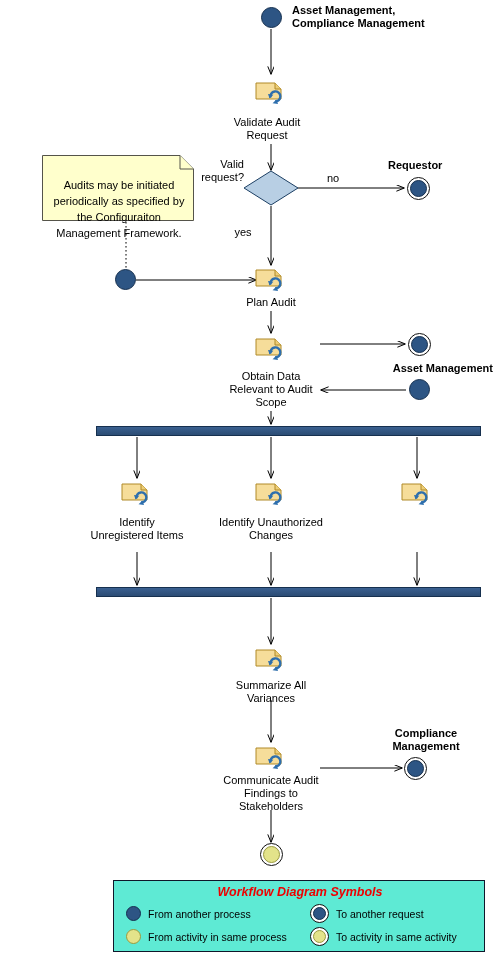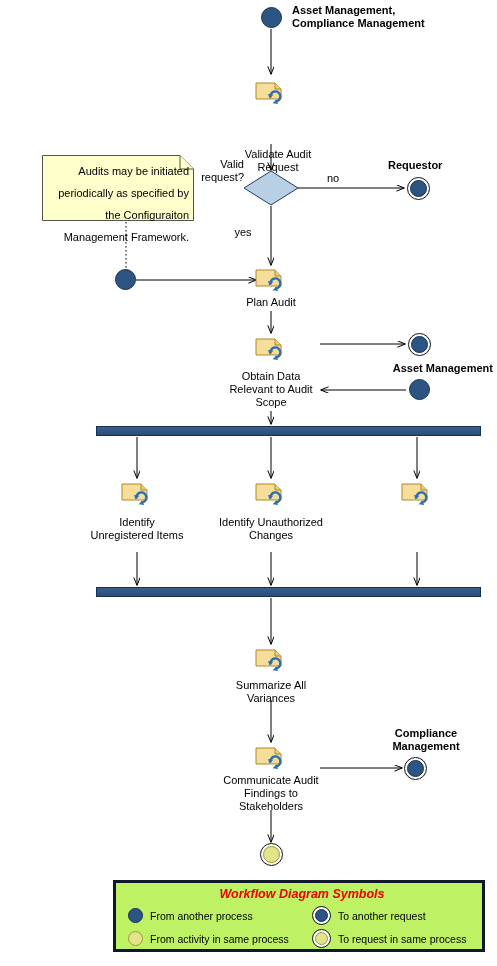--- a/index.html
+++ b/index.html
@@ -92,38 +92,38 @@
     border: 1px solid #16304f;
   }
 
   
   .note {
     position: absolute;
     box-sizing: border-box;
   }
   .note-text {
     position: absolute;
-    left: 7px; top: 5px;
+    left: 7px; top: 22px;
     right: 5px;
     font-size: 11px;
-    line-height: 22px;
-    color: #000;
-    text-align: right;
+    line-height: 16px;
+    color: #000;
+    text-align: center;
   }
 
   
   #legend {
     position: absolute;
     left: 113px;
     top: 880px;
     width: 372px;
     height: 72px;
     box-sizing: border-box;
-    border: 3px solid #0f172a;
-    background: #bef264;
+    border: 1px solid #0f172a;
+    background: #5eead4;
   }
   #legend-title {
     position: absolute;
     left: 0;
     top: 4px;
     width: 372px;
     text-align: center;
     font-size: 12.5px;
     font-weight: bold;
     font-style: italic;
@@ -196,21 +196,21 @@
     <svg width="32" height="26" viewBox="0 0 32 26">
       <path d="M1,3 L20,3 L26,9 L26,19 L1,19 Z" fill="#f6dd9a" stroke="#b08a28" stroke-width="1"></path>
       <path d="M20,3 L20,9 L26,9" fill="#eccd78" stroke="#b08a28" stroke-width="1"></path>
       <g stroke="#2e6fad" stroke-width="2.4" fill="none">
         <path d="M15.5,17.6 A5,5 0 1 1 20,21.4"></path>
       </g>
       <path d="M13,14 L18.4,14.8 L14.6,18.6 Z" fill="#2e6fad"></path>
       <path d="M23,24 L17.6,23.2 L21.4,19.4 Z" fill="#2e6fad"></path>
     </svg>
   </div>
-  <div class="lbl" style="left:218px; top:116px; width:120px;margin-top:32px;">Validate Audit
+  <div class="lbl" style="left:207px; top:116px; width:120px;">Validate Audit
 Request</div>
 
   <div class="note" style="left:42px; top:155px; width:152px; height:66px;">
     <svg width="152" height="66" viewBox="0 0 152 66" style="position:absolute;left:0;top:0;">
       <path d="M0.5,0.5 L138,0.5 L151.5,14 L151.5,65.5 L0.5,65.5 Z" fill="#ffffcc" stroke="#55544a" stroke-width="1"></path>
       <path d="M138,0.5 L138,14 L151.5,14" fill="#ffffcc" stroke="#55544a" stroke-width="1"></path>
     </svg>
     <div class="note-text">Audits may be initiated periodically as specified by the Configuraiton Management Framework.</div>
   </div>
 
@@ -351,16 +351,16 @@
 
     <div class="leg-glyph ring" style="left:196px; top:23px; width:19px; height:19px;"></div>
     <div class="leg-glyph circ-solid" style="left:199px; top:26px; width:13px; height:13px; background:#2d5584; border:1px solid #16304f;"></div>
     <div class="leg-item" style="left:222px; top:27px;">To another request</div>
 
     <div class="leg-glyph circ-solid" style="left:12px; top:48px; width:15px; height:15px; background:#e3e38a; border:1px solid #9a9a40;"></div>
     <div class="leg-item" style="left:34px; top:50px;">From activity in same process</div>
 
     <div class="leg-glyph ring" style="left:196px; top:46px; width:19px; height:19px;"></div>
     <div class="leg-glyph circ-solid" style="left:199px; top:49px; width:13px; height:13px; background:#e3e38a; border:1px solid #9a9a40;"></div>
-    <div class="leg-item" style="left:222px; top:50px;">To request in same process</div>
+    <div class="leg-item" style="left:222px; top:50px;">To activity in same activity</div>
   </div>
 
 </div>
 
 </body></html>

